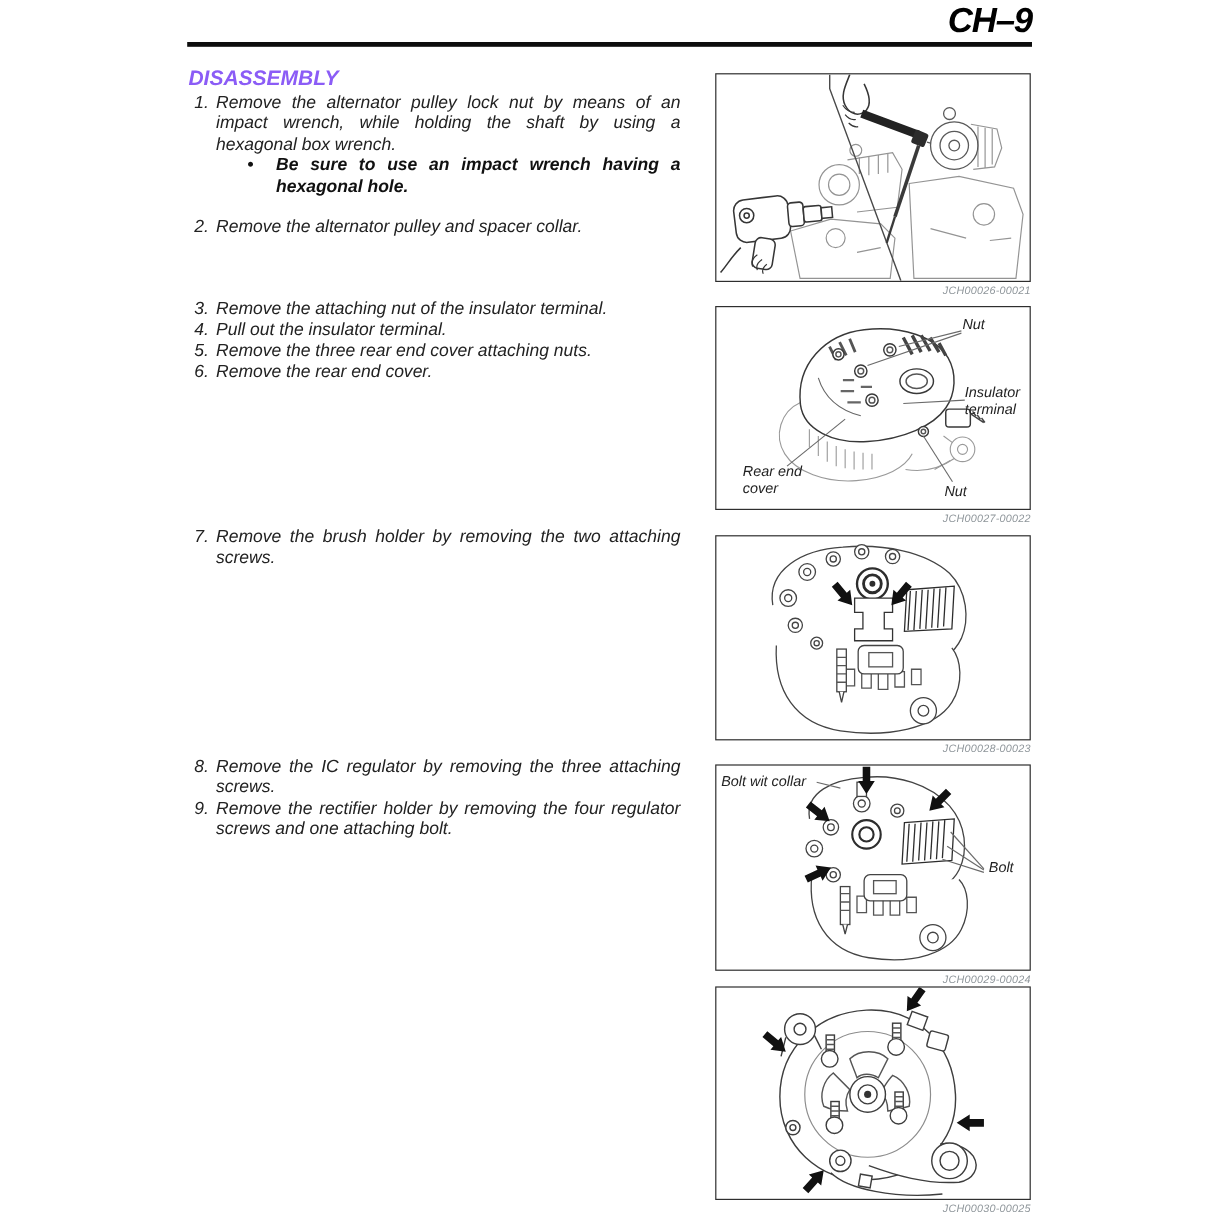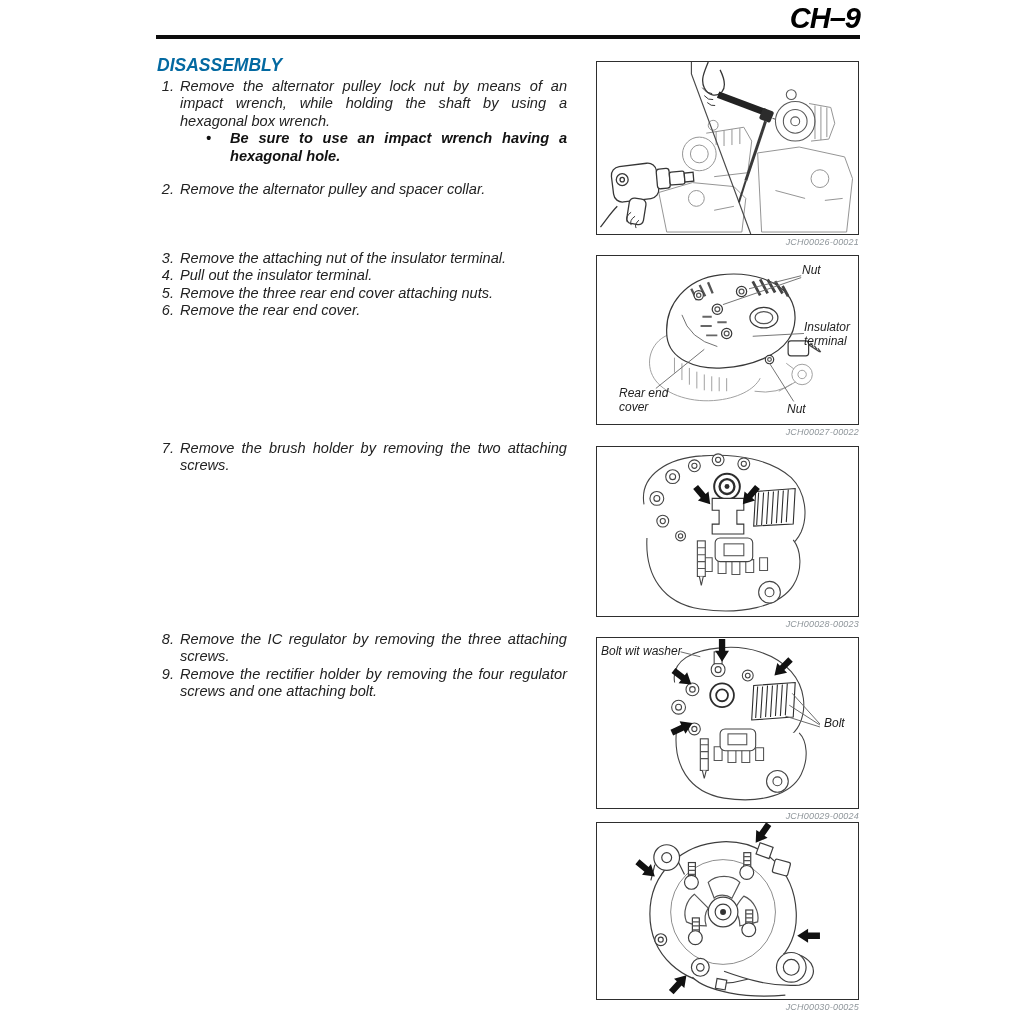--- a/index.html
+++ b/index.html
@@ -3,21 +3,21 @@
 <meta charset="utf-8">
 <style>
   html,body{margin:0;padding:0;background:#ffffff;}
   .page{position:relative;width:1024px;height:1024px;background:#fff;
         font-family:"Liberation Sans", sans-serif;color:#1c1c1c;overflow:hidden;font-style:italic;}
   
   .ch-code{position:absolute;top:2px;right:164px;font-size:29px;font-weight:bold;
            letter-spacing:-1px;color:#000;}
   .header-rule{position:absolute;top:35px;left:156px;width:704px;height:4px;background:#0d0d0d;}
   
-  .title{position:absolute;left:157px;top:55px;font-size:17.5px;font-weight:bold;color:#0369a1;}
+  .title{position:absolute;left:157px;top:55px;font-size:17.5px;font-weight:bold;color:#8b5cf6;}
   .tblock{position:absolute;left:150px;width:417px;font-size:14.6px;line-height:17.4px;color:#222;}
   .step{display:flex;}
   .step .num{width:24px;text-align:right;flex:0 0 24px;}
   .step .gap{flex:0 0 6px;}
   .step .txt{flex:1;text-align:justify;}
   .note-label{margin-left:30px;font-weight:bold;color:#111;}
   .note-row{display:flex;margin-left:56px;font-weight:bold;color:#111;}
   .note-row .bullet{flex:0 0 24px;}
   .note-row .txt{flex:1;text-align:justify;}
   .step-2{margin-top:16px;}
@@ -317,21 +317,21 @@
             <path d="M0,0 L-11,-7 L-11,-3.2 L-23,-3.2 L-23,3.2 L-11,3.2 L-11,7 Z"></path>
           </g>
       </g>
       <g stroke="#6a6a6a" stroke-width="1">
         <line x1="84" y1="14" x2="104" y2="19"></line>
         <line x1="225" y1="87" x2="197" y2="56"></line>
         <line x1="225" y1="88" x2="194" y2="68"></line>
         <line x1="225" y1="90" x2="190" y2="79"></line>
       </g>
     </svg>
-    <span class="fig-label" style="left:4px;top:7px;">Bolt wit washer</span>
+    <span class="fig-label" style="left:4px;top:7px;">Bolt wit collar</span>
     <span class="fig-label" style="left:227px;top:79px;">Bolt</span>
   </div>
   <div class="fig-caption" id="cap4">JCH00029-00024</div>
 
   <div class="fig" id="fig5">
     <svg viewBox="0 0 263 178">
       <g fill="#fff" stroke="#3e3e3e" stroke-width="1.2">
 
         <path d="M53,92 C53,50 86,21 126,19 C168,17 199,48 201,90 C203,130 172,160 128,162 C86,164 53,133 53,92 Z"></path>
         <circle cx="127" cy="90" r="53" stroke="#8d8d8d" stroke-width="1"></circle>

